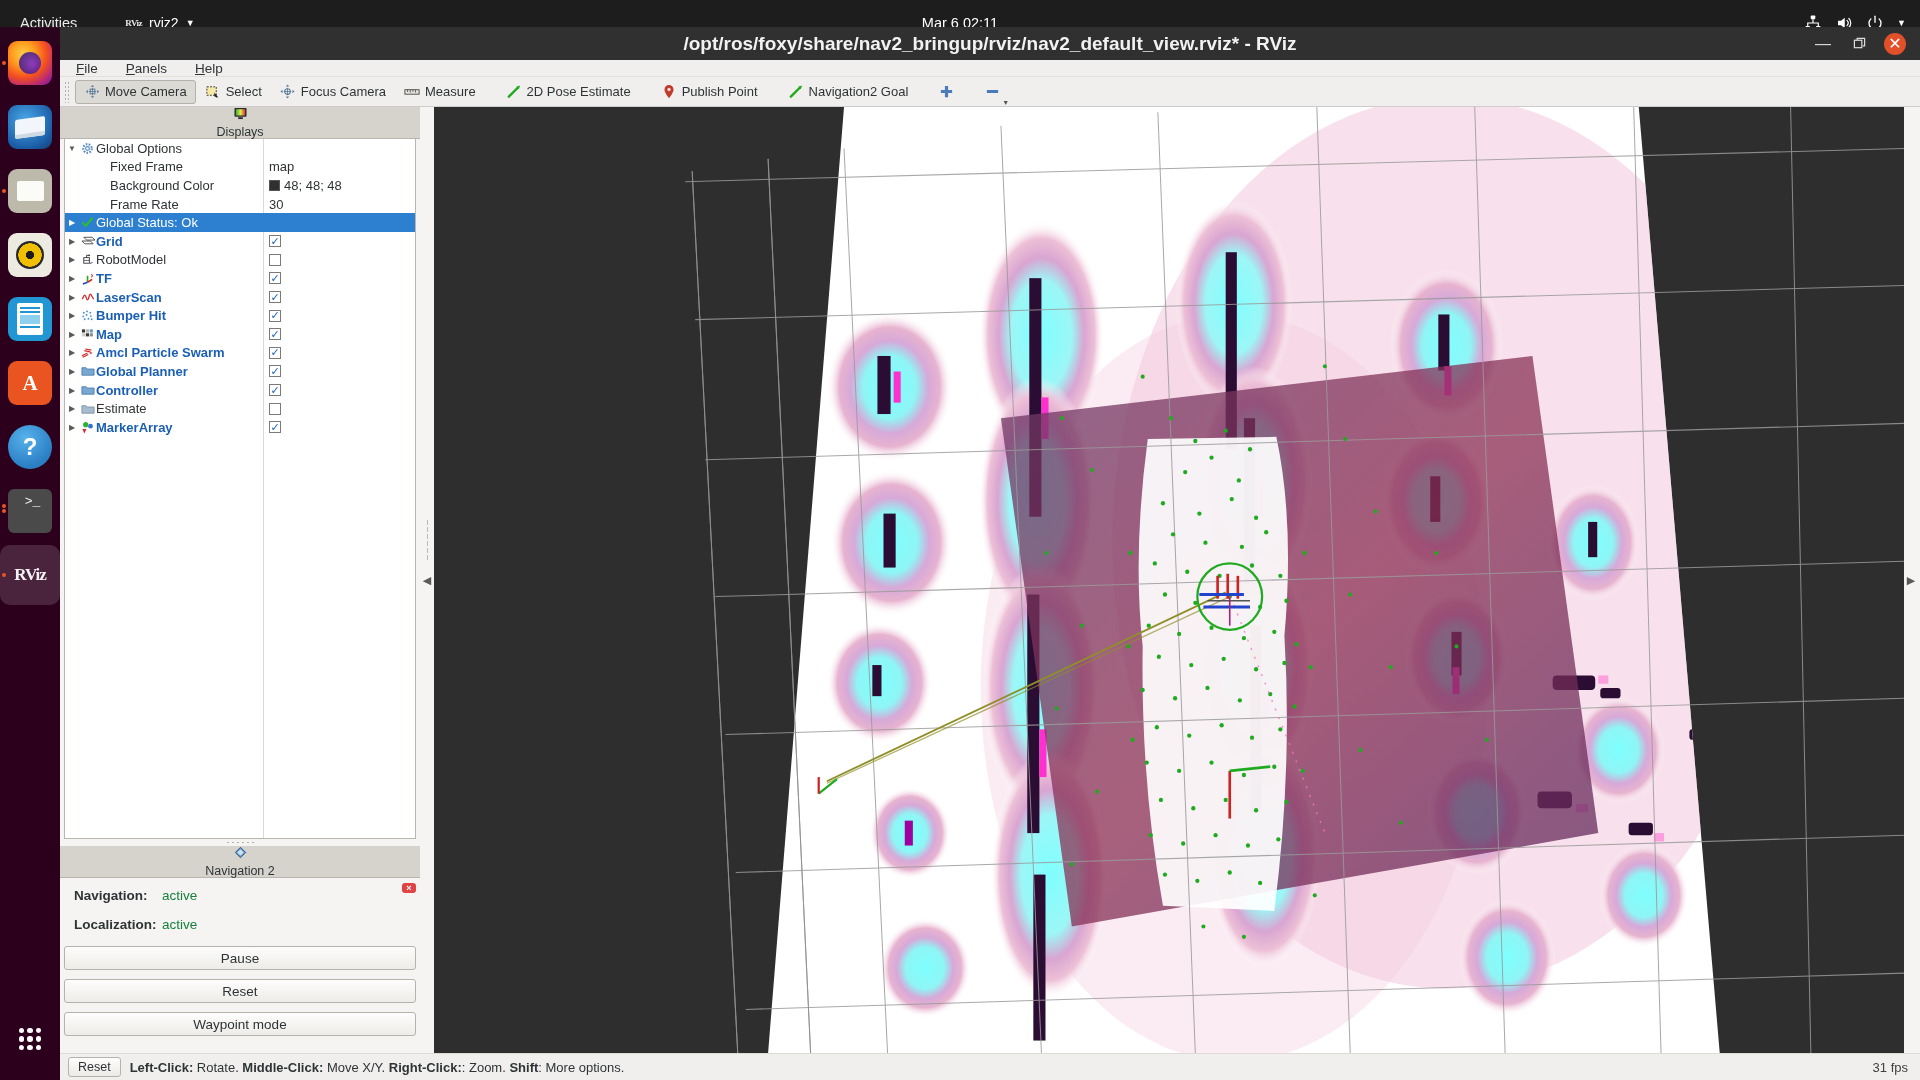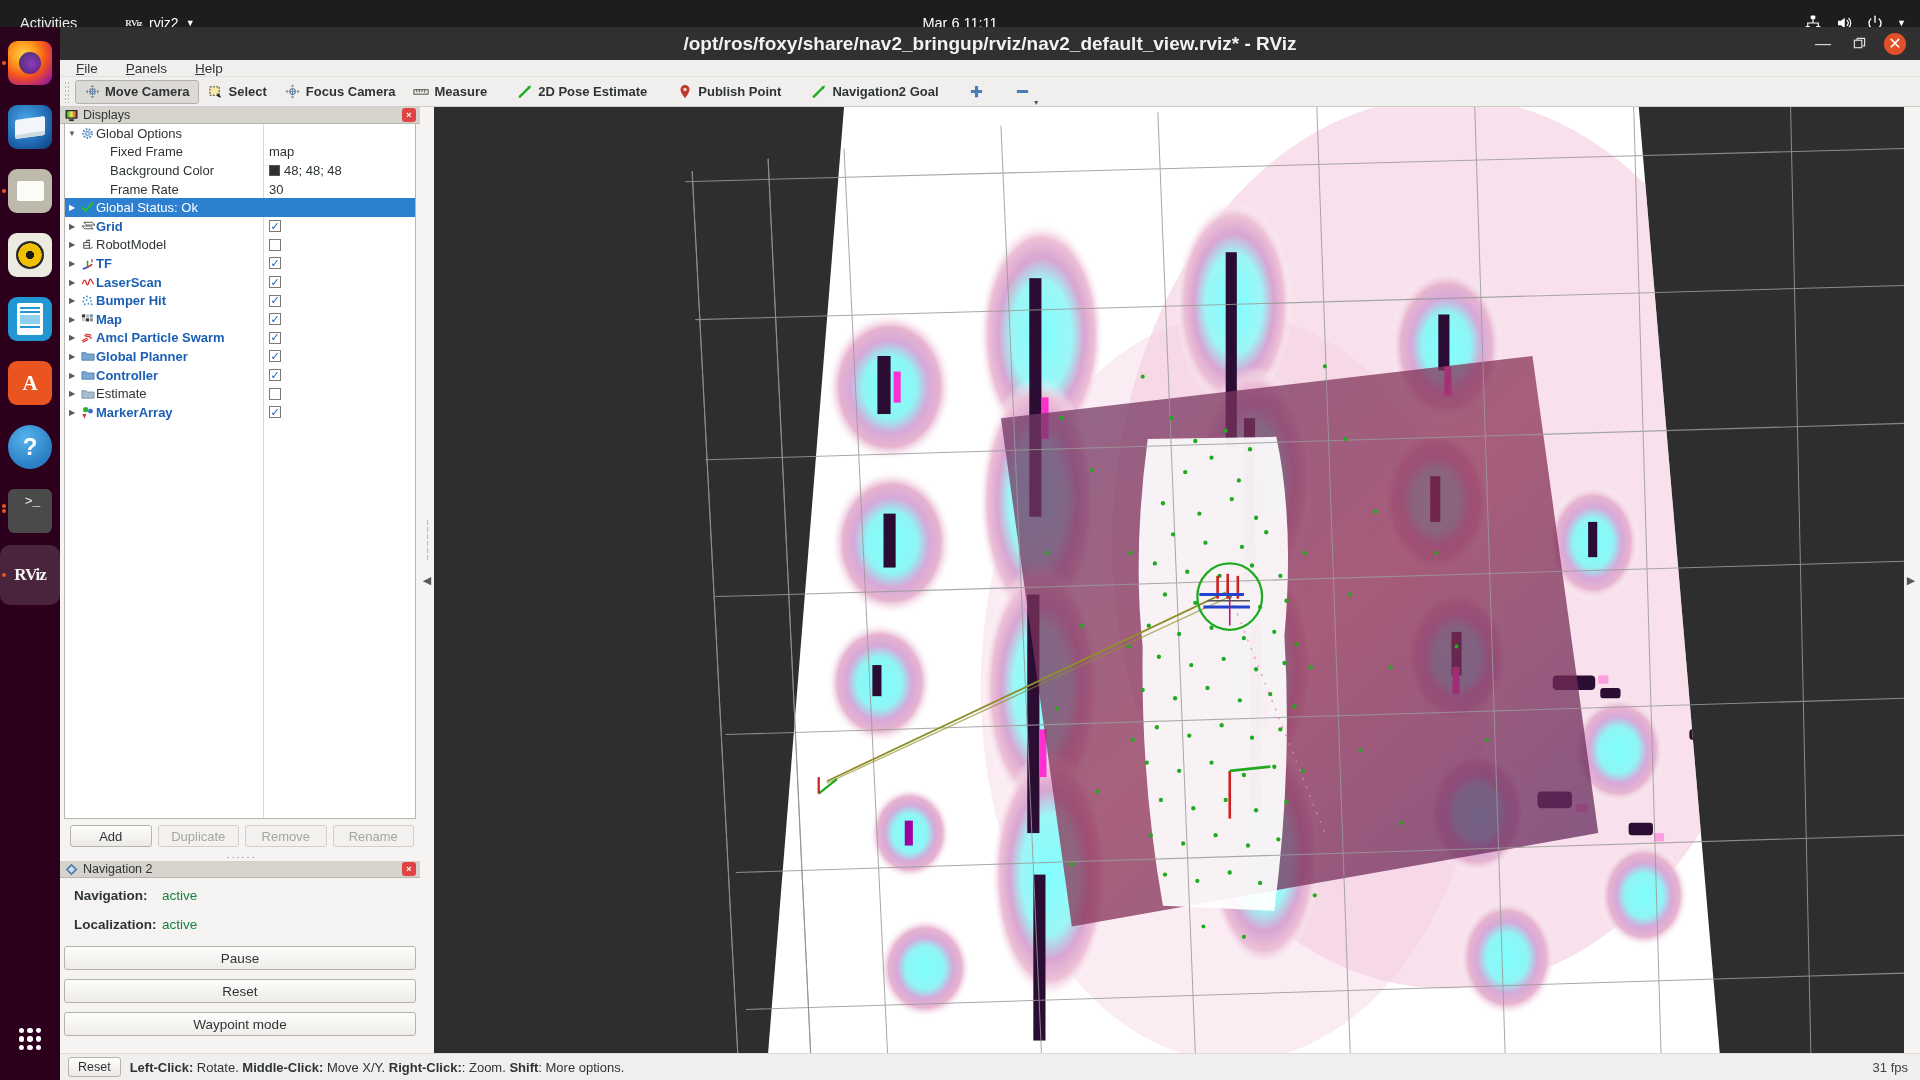--- a/index.html
+++ b/index.html
@@ -68,39 +68,39 @@
   .wbtn.close { background:#e2502a; border-radius:50%; color:#fff; }
 
   
   #menubar { height:17px; background:#f0efed; display:flex; align-items:center;
              padding-left:12px; gap:20px; flex:none; border-bottom:1px solid #e2e0dd;}
   .menu-item { font-size:13.5px; color:#2e3436; padding:2px 4px; }
   .menu-item u { text-decoration:underline; }
 
   
   #toolbar { height:30px; background:#f0efed; display:flex; align-items:center;
-             flex:none; border-bottom:1px solid #cfcdc9; padding-left:4px;font-weight:bold; }
+             flex:none; border-bottom:1px solid #cfcdc9; padding-left:4px; }
   .tb-grip { width:7px; height:22px; margin-right:4px;
     background-image: radial-gradient(#b6b4b0 1px, transparent 1px);
     background-size:3px 4px; }
   .tb-btn { display:flex; align-items:center; gap:5px; height:24px;
             padding:0 8px; font-size:13px; color:#2e3436; border:1px solid transparent;
             border-radius:3px; white-space:nowrap; }
   .tb-btn.active { background:#dcdad5; border:1px solid #b4b1ab; }
   .tb-ico { width:16px; height:16px; display:flex; align-items:center; justify-content:center; }
   .tb-extra { margin-left:12px; }
 
   
   #body { flex:1; display:flex; min-height:0; background:#f5f4f2; }
   #leftcol { width:360px; flex:none; display:flex; flex-direction:column;
              background:#f5f4f2; border-right:0px; }
 
   
-  .panel-head { height:17px; background:#d6d3cd; display:flex; align-items:center;
-                padding:0 4px; gap:5px; border-bottom:1px solid #b9b6b0; }
+  .panel-head { height:32px; background:#d6d3cd; display:flex; align-items:center;
+                padding:0 4px; gap:5px; border-bottom:1px solid #b9b6b0;flex-direction:column; }
   .panel-head .ph-title { font-size:12.5px; color:#2e3436; }
   .panel-head .ph-close { margin-left:auto; width:14px; height:14px;
       background:#e04343; border-radius:3px; color:#fff; font-size:9px;
       display:flex; align-items:center; justify-content:center; font-weight:bold; }
   .panel-ico { width:14px; height:14px; display:flex; align-items:center; justify-content:center; }
 
   #tree { flex:1; background:#ffffff; border:1px solid #b9b6b0; border-top:0;
           margin:0 4px; overflow:hidden; position:relative; }
   .trow { display:flex; align-items:center; height:18.6px; font-size:13px;
           color:#2e3436; position:relative; }
@@ -172,21 +172,21 @@
 
 <div id="root">
 
   <div id="topbar">
     <div id="activities">Activities</div>
     <div id="app-menu">
       <span class="rviz-mini">RViz</span>
       <span>rviz2</span>
       <span class="caret">▼</span>
     </div>
-    <div id="clock">Mar 6  11:11</div>
+    <div id="clock">Mar 6  02:11</div>
     <div id="tray">
       <svg class="tray-ico" viewBox="0 0 24 24">
         <rect x="9" y="2" width="6" height="5" rx="1" fill="#fff"></rect>
         <rect x="2" y="16" width="6" height="5" rx="1" fill="#fff"></rect>
         <rect x="16" y="16" width="6" height="5" rx="1" fill="#fff"></rect>
         <path d="M12 7v5M5 16v-4h14v4" stroke="#fff" stroke-width="1.6" fill="none"></path>
       </svg>
       <svg class="tray-ico" viewBox="0 0 24 24">
         <path d="M4 9h4l5-4v14l-5-4H4z" fill="#fff"></path>
         <path d="M16 8.5a5 5 0 010 7M18.5 6a8.5 8.5 0 010 12" stroke="#fff" stroke-width="1.6" fill="none" stroke-linecap="round"></path>
@@ -654,26 +654,20 @@
             </span>
             <span class="t-label link">MarkerArray</span>
             <span class="t-val">
               <span class="cbox">
                   <i>✓</i>
                 </span>
             </span>
           </div>
         </div>
 
-        <div id="tree-btns">
-          <div class="tbtn">Add</div>
-          <div class="tbtn disabled">Duplicate</div>
-          <div class="tbtn disabled">Remove</div>
-          <div class="tbtn disabled">Rename</div>
-        </div>
 
         <div class="split-dots">
             <span></span>
           </div>
 
         <div id="nav2">
           <div class="panel-head">
             <span class="panel-ico">
               <svg width="13" height="13" viewBox="0 0 14 14">
                 <path d="M7 1.4l5.6 5.6L7 12.6 1.4 7z" fill="#5f8fc4" stroke="#2a5a8a" stroke-width="1"></path>

